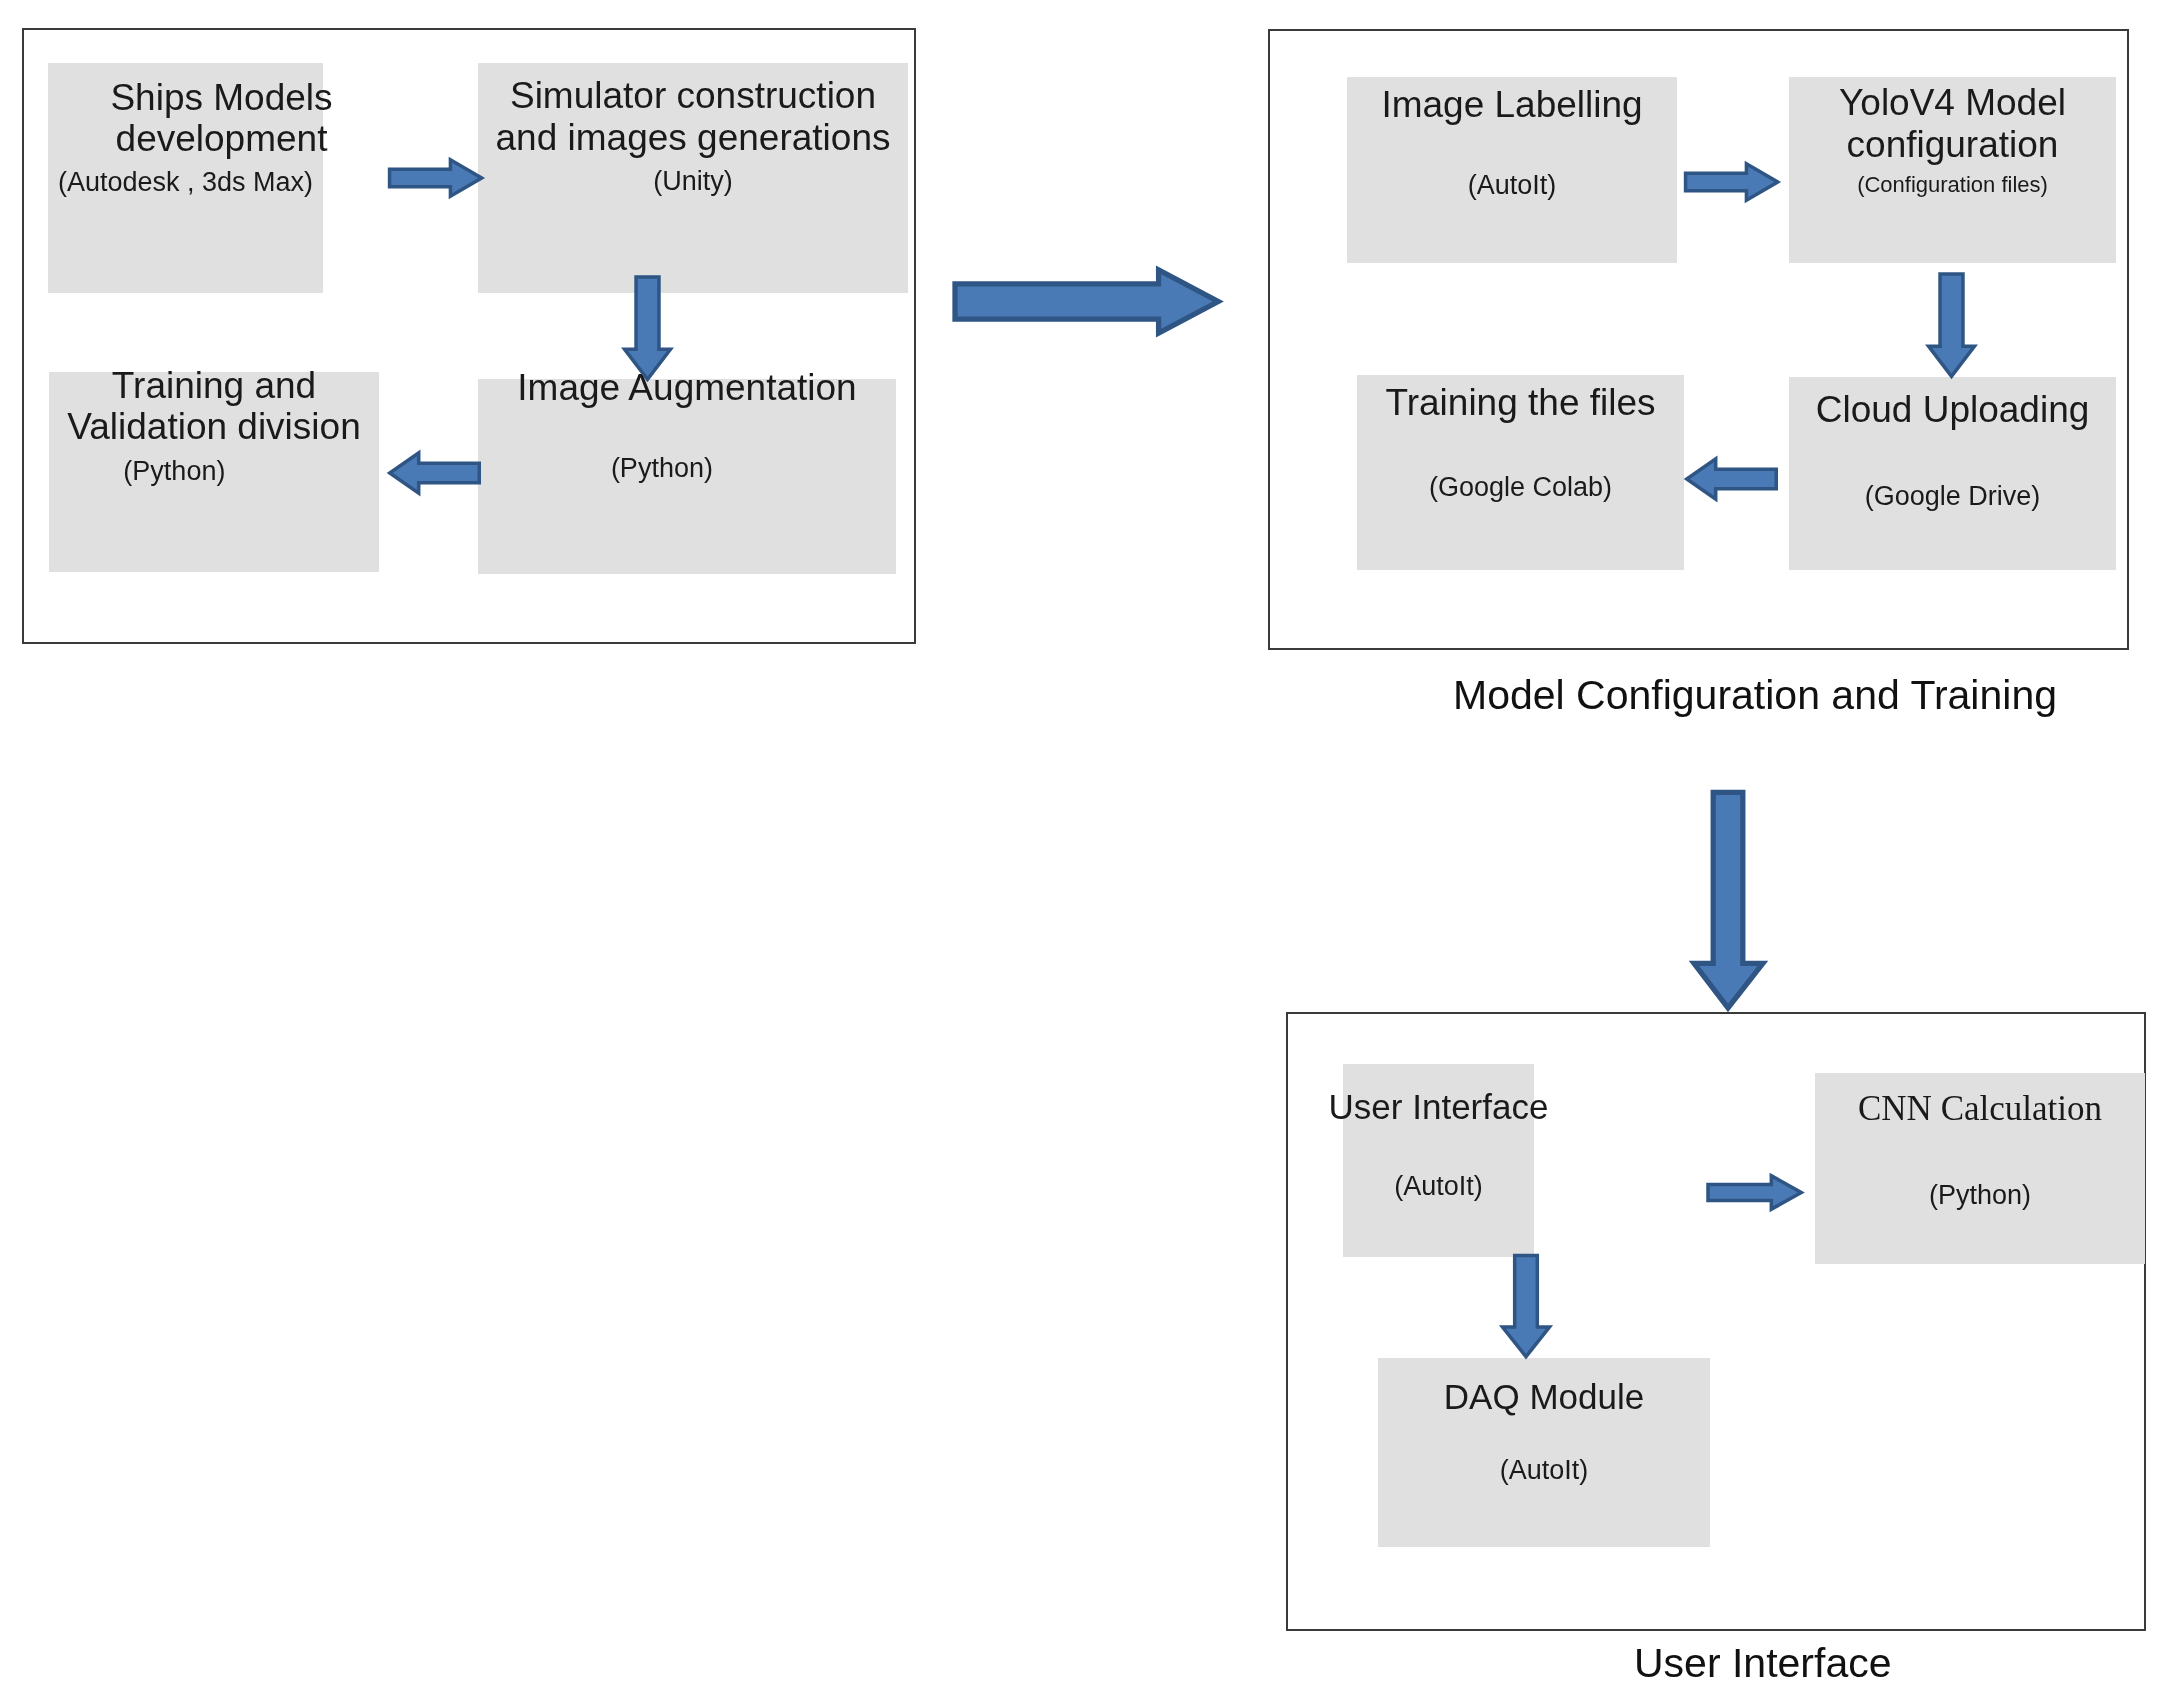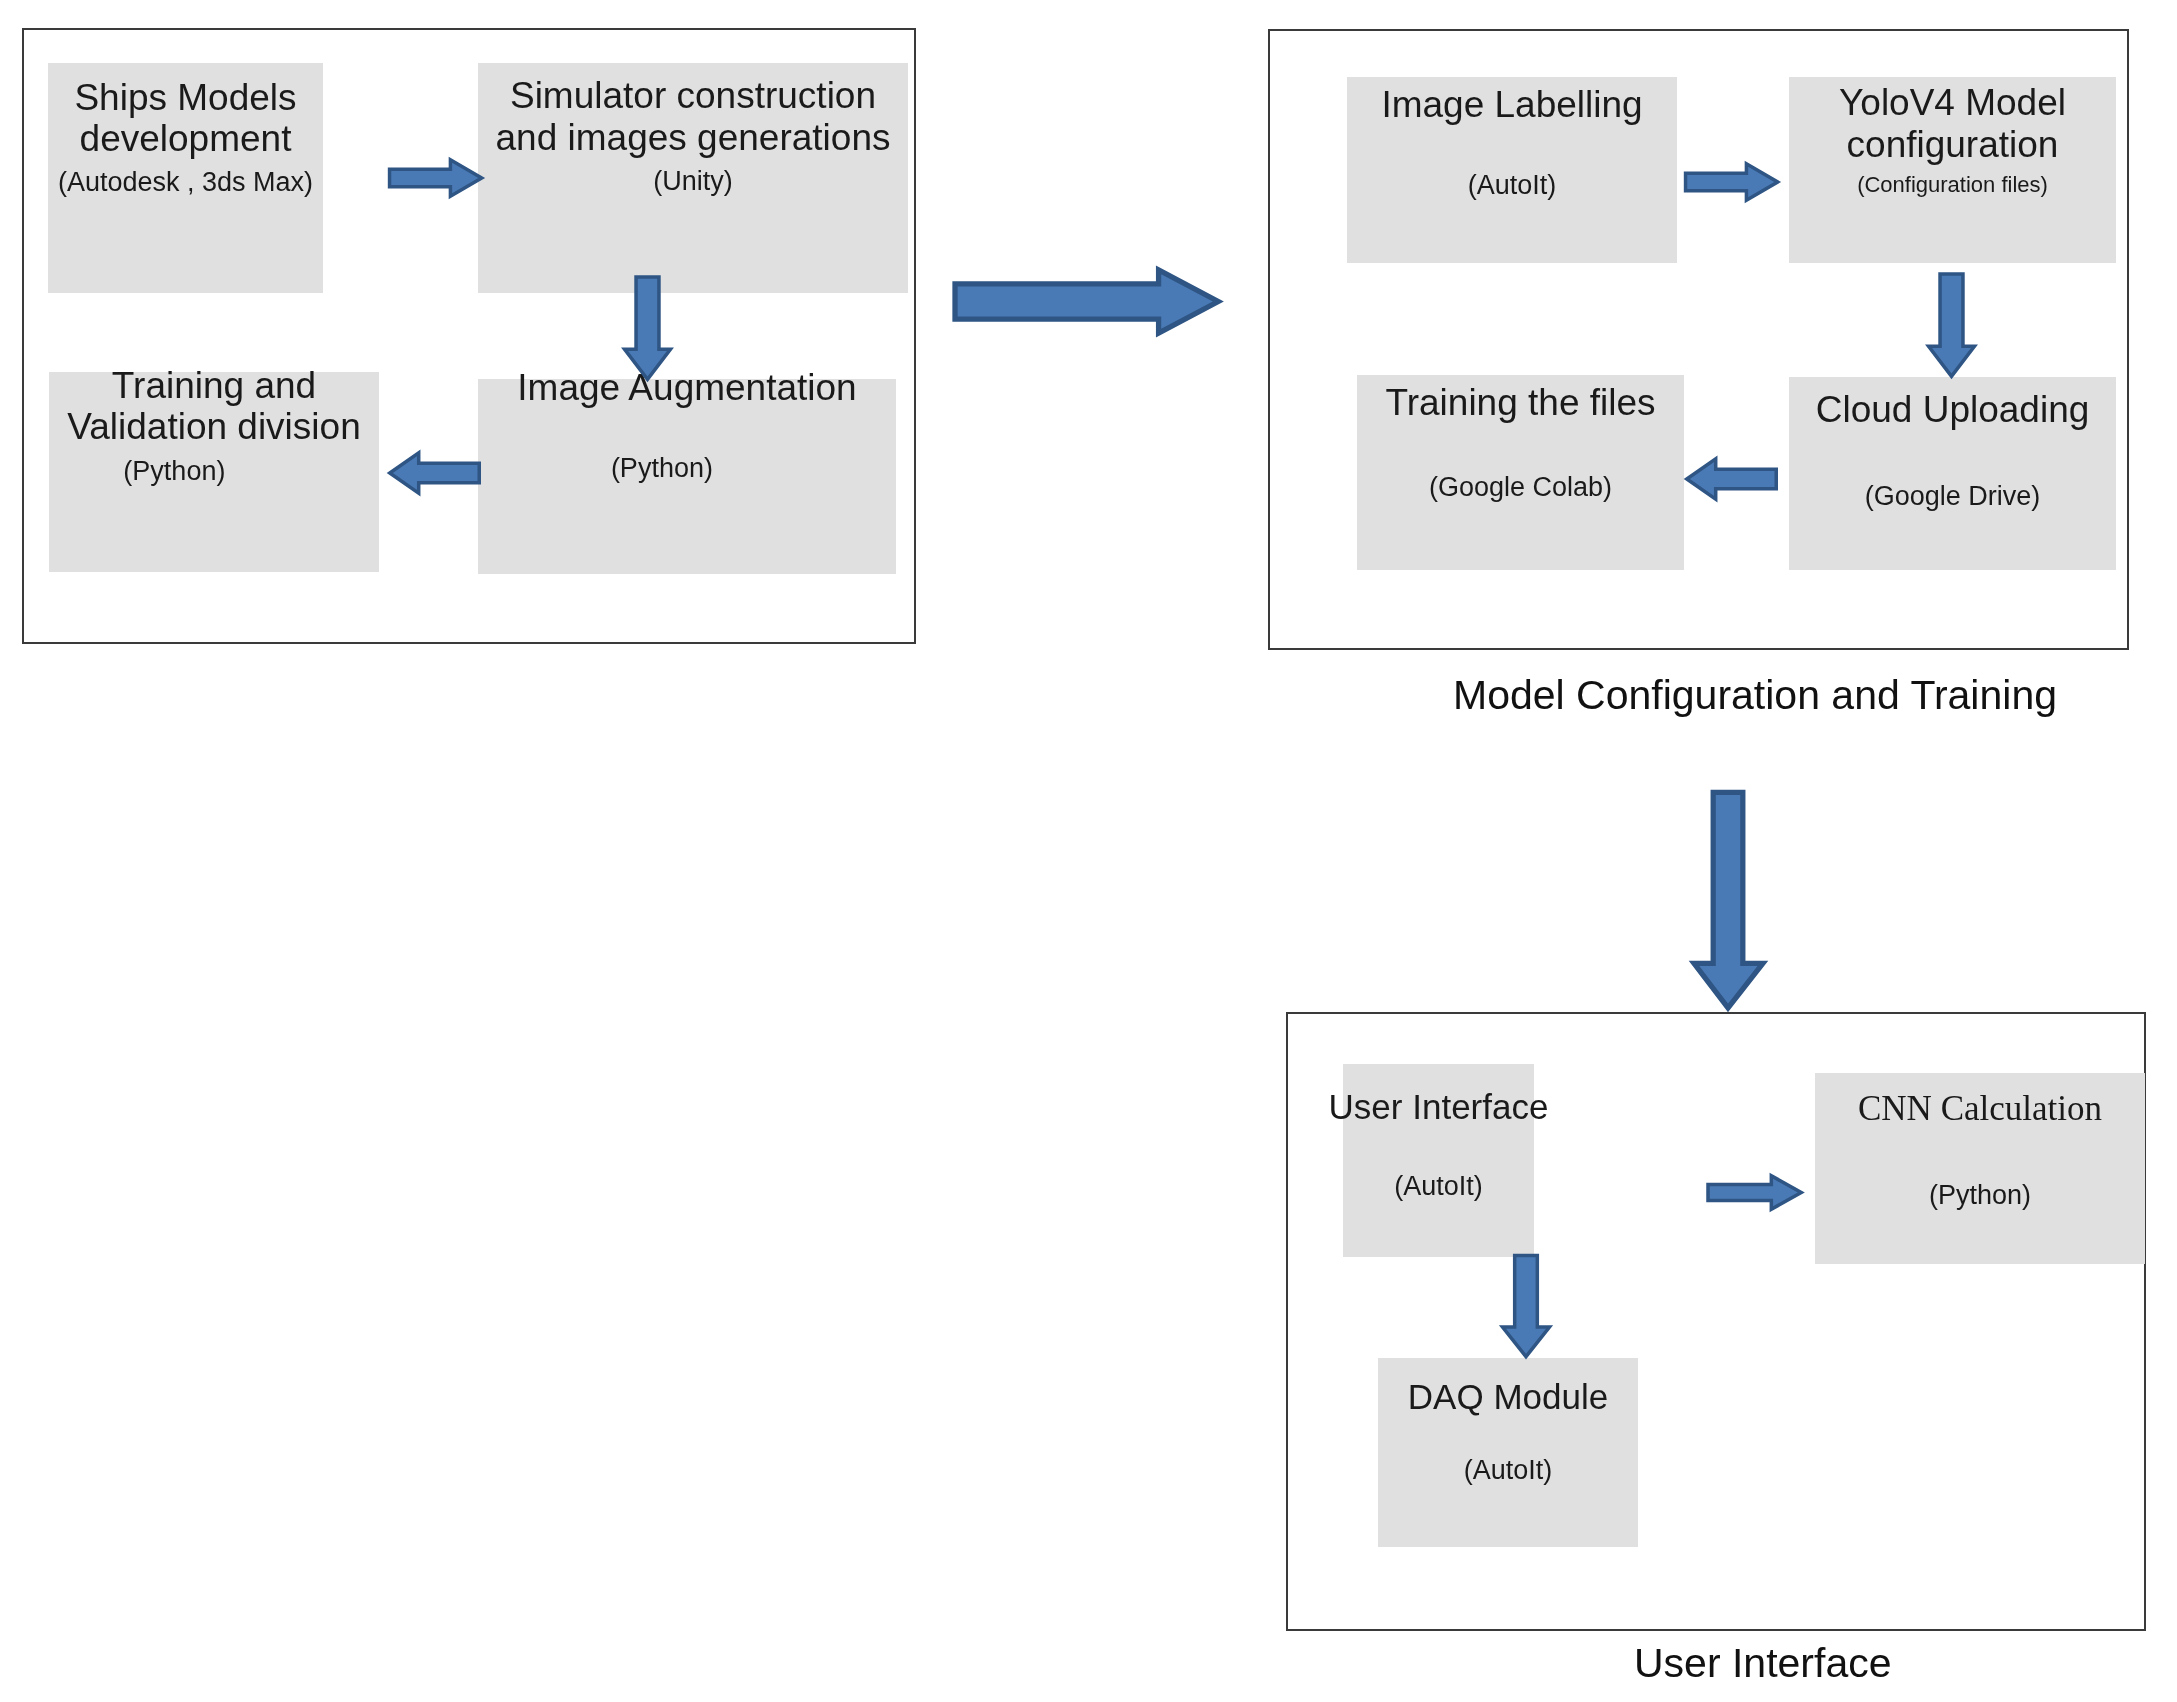--- a/index.html
+++ b/index.html
@@ -60,21 +60,21 @@
   }
 </style>
 </head>
 <body>
 
 <div id="canvas">
 
   <div class="panel" style="left:22px; top:28px; width:894px; height:616px;"></div>
 
   <div class="node" style="left:48px; top:63px; width:275px; height:230px;">
-    <div class="node-title" style="top:14px; font-size:37px;">
+    <div class="node-title" style="top:14px; font-size:37px;margin-left:36px;">
       <span>Ships Models</span><br>
       <span>development</span>
     </div>
     <div class="node-sub" style="top:104px; font-size:27px;">(Autodesk , 3ds Max)</div>
   </div>
 
   <div class="node" style="left:478px; top:63px; width:430px; height:230px;">
     <div class="node-title wrap" style="top:12.3px; font-size:37px;">
       <span>Simulator construction</span><br>
       <span>and images generations</span>
@@ -160,21 +160,21 @@
   <div class="node" style="left:1343px; top:1064px; width:191px; height:193px;">
     <div class="node-title" style="top:23px; font-size:35px;">User Interface</div>
     <div class="node-sub" style="top:107px; font-size:27px;">(AutoIt)</div>
   </div>
 
   <div class="node" style="left:1815px; top:1073px; width:330px; height:191px;">
     <div class="node-title" style="top:16px; font-size:35px;font-family:Liberation Serif, serif;">CNN Calculation</div>
     <div class="node-sub" style="top:107px; font-size:27px;">(Python)</div>
   </div>
 
-  <div class="node" style="left:1378px; top:1358px; width:260px; height:189px;">
+  <div class="node" style="left:1378px; top:1358px; width:332px; height:189px;">
     <div class="node-title" style="top:19.3px; font-size:35px;">DAQ Module</div>
     <div class="node-sub" style="top:97px; font-size:27px;">(AutoIt)</div>
   </div>
 
   <svg class="arrow-svg" style="left:1708px; top:1174px;" width="95" height="37" viewBox="0 0 108 42">
     <polygon points="0,12 72,12 72,2 106,21 72,40 72,30 0,30" fill="#4a7ab5" stroke="#2e5584" stroke-width="4"></polygon>
   </svg>
 
   <svg class="arrow-svg" style="left:1499px; top:1255px;" width="54" height="104" viewBox="0 0 62 118">
     <polygon points="18,0 44,0 44,82 58,82 31,116 4,82 18,82" fill="#4a7ab5" stroke="#2e5584" stroke-width="4"></polygon>

